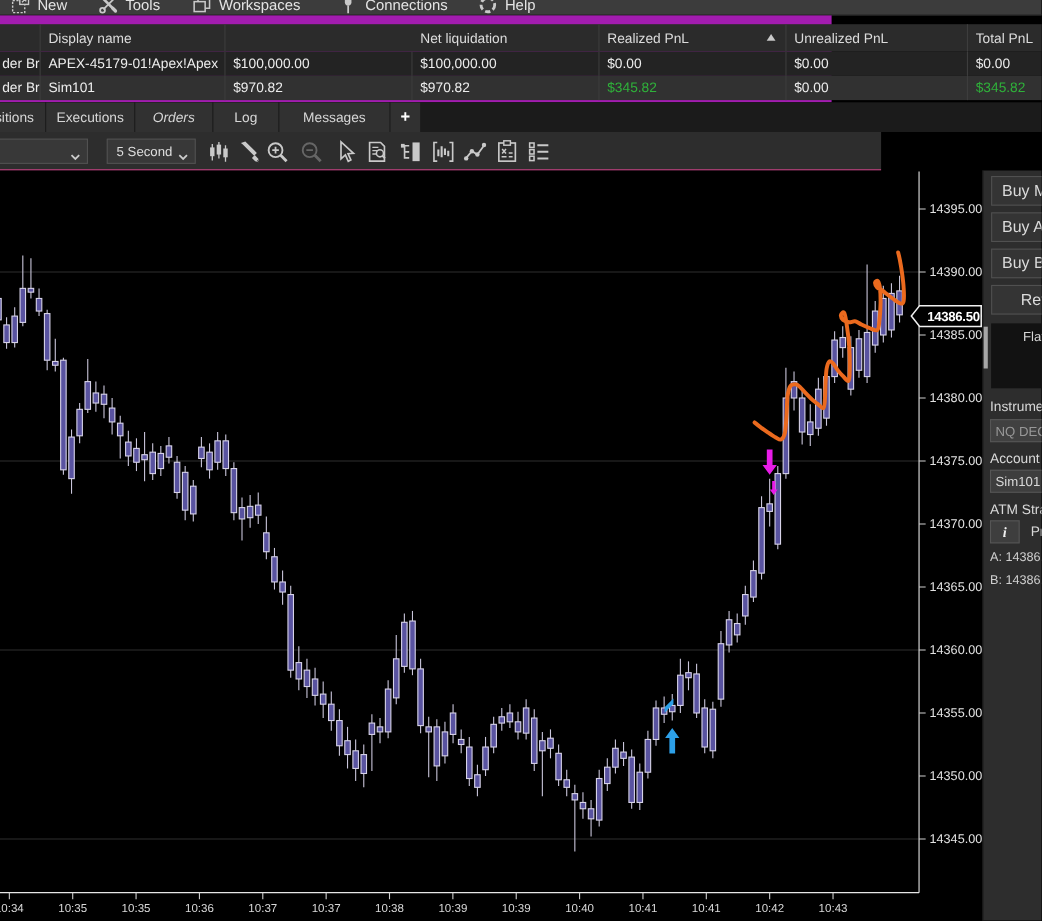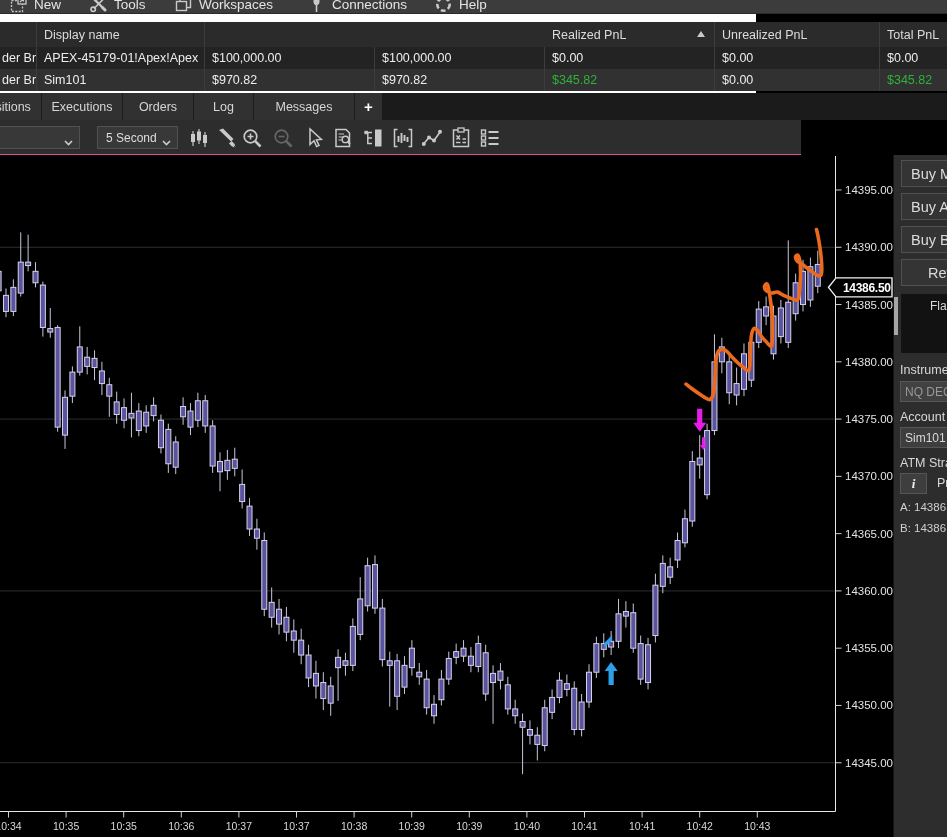--- a/index.html
+++ b/index.html
@@ -10,21 +10,21 @@
   
   #menubar { position:absolute; left:0; top:0; width:947px; height:14px;
     background:#3c3c3c; overflow:hidden; border-bottom:1px solid #2a2a2a; }
   #menubar-inner { position:relative; height:14px; }
   .menu-item { display:flex; align-items:center; color:#e4e4e4; font-size:13.5px; }
   .menu-item .mi-icon { width:17px; height:17px; margin-right:7px; }
   .menu-item .mi-icon svg { width:100%; height:100%; display:block; }
 
   
   #acct-table { position:absolute; left:0; top:14px; width:756px; height:79px;
-    background:#ffffff; }
+    background:#a21caf; }
   .tbl-header { position:absolute; left:0; top:8px; width:1010px; height:25px;
     background:#2b2b2b; }
   .tbl-row { position:absolute; left:0; width:1010px; height:22px; }
   .tbl-cell { position:absolute; top:0; bottom:0; display:flex; align-items:center;
     padding-left:7px; font-size:12.5px; color:#ededed; border-right:1px solid #3d3d3d;
     overflow:hidden; white-space:nowrap; }
   .tbl-header .tbl-cell { color:#dcdcdc; }
   .sort-arrow { position:absolute; right:9px; top:9px; width:0; height:0;
     border-left:4.5px solid transparent; border-right:4.5px solid transparent;
     border-bottom:6px solid #c9c9c9; }
@@ -128,20 +128,21 @@
           </span>
           <span>Help</span>
         </div>
       </div>
   </div>
 
   <div id="acct-table">
     <div class="tbl-header">
         <div class="tbl-cell" style="left: 0px; width: 37px;"></div>
         <div class="tbl-cell" style="left: 37px; width: 168px;">Display name</div>
+        <div class="tbl-cell" style="left: 375px; width: 170px;">Net liquidation</div>
         <div class="tbl-cell" style="left: 715px; width: 165px;">Unrealized PnL</div>
         <div class="tbl-cell" style="left: 545px; width: 170px;">Realized PnL<span class="sort-arrow"></span></div>
         <div class="tbl-cell" style="left: 880px; width: 130px;">Total PnL</div>
       </div>
     <div class="tbl-row" id="tbl-row-0" style="top:33px; background:#232323;">
         <div class="tbl-cell" style="left: 0px; width: 37px; padding-left: 2px;">der Br</div>
         <div class="tbl-cell" style="left: 37px; width: 168px;">APEX-45179-01!Apex!Apex</div>
         <div class="tbl-cell" style="left: 205px; width: 170px;">$100,000.00</div>
         <div class="tbl-cell" style="left: 375px; width: 170px;">$100,000.00</div>
         <div class="tbl-cell" style="left: 545px; width: 170px;">$0.00</div>
@@ -155,21 +156,21 @@
         <div class="tbl-cell" style="left: 375px; width: 170px;">$970.82</div>
         <div class="tbl-cell" style="left: 545px; width: 170px; color: rgb(47, 177, 58);">$345.82</div>
         <div class="tbl-cell" style="left: 715px; width: 165px;">$0.00</div>
         <div class="tbl-cell" style="left: 880px; width: 130px; color: rgb(47, 177, 58);">$345.82</div>
       </div>
   </div>
 
   <div id="cc-tabs">
       <div class="cc-tab" style="left: -30px; width: 71px;">Positions</div>
       <div class="cc-tab" style="left: 42px; width: 80px;">Executions</div>
-      <div class="cc-tab" style="left: 123px; width: 70px;">Orders</div>
+      <div class="cc-tab" style="left: 123px; width: 70px; font-style: italic;">Orders</div>
       <div class="cc-tab" style="left: 194px; width: 59px;">Log</div>
       <div class="cc-tab" style="left: 254px; width: 100px;">Messages</div>
       <div class="cc-tab add" style="left: 355px; width: 27px;">+</div>
     </div>
 
   <div id="toolbar">
     <div class="dd" style="left:-60px; width:140px;">
       <span class="dd-chev">
         <svg width="9" height="6" viewBox="0 0 9 6">
             <path d="M1 1 L4.5 4.5 L8 1" stroke="#cccccc" stroke-width="1.6" fill="none"></path>

